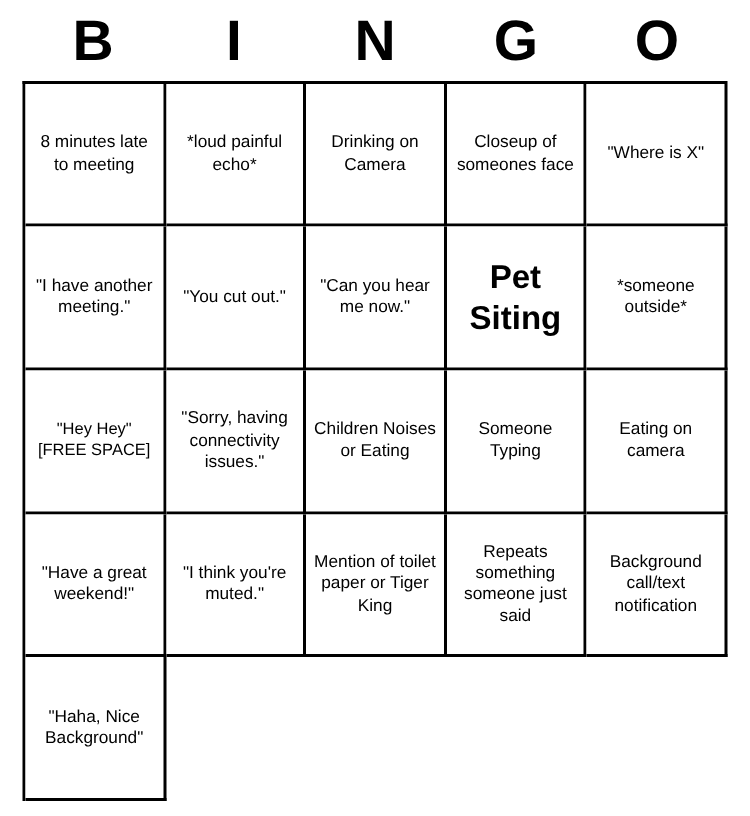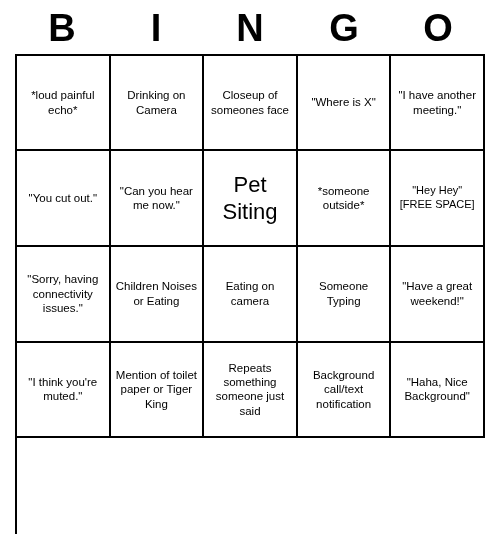--- a/index.html
+++ b/index.html
@@ -47,51 +47,52 @@
       justify-content: center;
       text-align: center;
       padding: 4px;
       font-size: 11.5px;
       font-family: Arial, sans-serif;
       line-height: 1.25;
       background: #fff;
     }
     .bingo-cell.large-text {
       font-size: 22px;
-      font-weight: normal;
+      font-weight: bold;
     }
     .bingo-cell.free-space {
       font-size: 11px;
     }
   </style>
 </head>
 <body>
 
 <div id="bingo-title">
 <span class="title-letter">B</span>
     <span class="title-letter">I</span>
     <span class="title-letter">N</span>
     <span class="title-letter">G</span>
     <span class="title-letter">O</span>
   </div>
 
 <div id="bingo-grid">
+<div class="bingo-cell">8 minutes late to meeting</div>
     <div class="bingo-cell">*loud painful echo*</div>
     <div class="bingo-cell">Drinking on Camera</div>
     <div class="bingo-cell">Closeup of someones face</div>
     <div class="bingo-cell">"Where is X"</div>
     <div class="bingo-cell">"I have another meeting."</div>
     <div class="bingo-cell">"You cut out."</div>
     <div class="bingo-cell">"Can you hear me now."</div>
     <div class="bingo-cell large-text">Pet Siting</div>
     <div class="bingo-cell">*someone outside*</div>
     <div class="bingo-cell free-space">"Hey Hey" [FREE SPACE]</div>
     <div class="bingo-cell">"Sorry, having connectivity issues."</div>
     <div class="bingo-cell">Children Noises or Eating</div>
+    <div class="bingo-cell">Someone Typing</div>
     <div class="bingo-cell">Eating on camera</div>
-    <div class="bingo-cell">Someone Typing</div>
     <div class="bingo-cell">"Have a great weekend!"</div>
     <div class="bingo-cell">"I think you're muted."</div>
     <div class="bingo-cell">Mention of toilet paper or Tiger King</div>
     <div class="bingo-cell">Repeats something someone just said</div>
     <div class="bingo-cell">Background call/text notification</div>
     <div class="bingo-cell">"Haha, Nice Background"</div>
   </div>
 
 </body></html>

